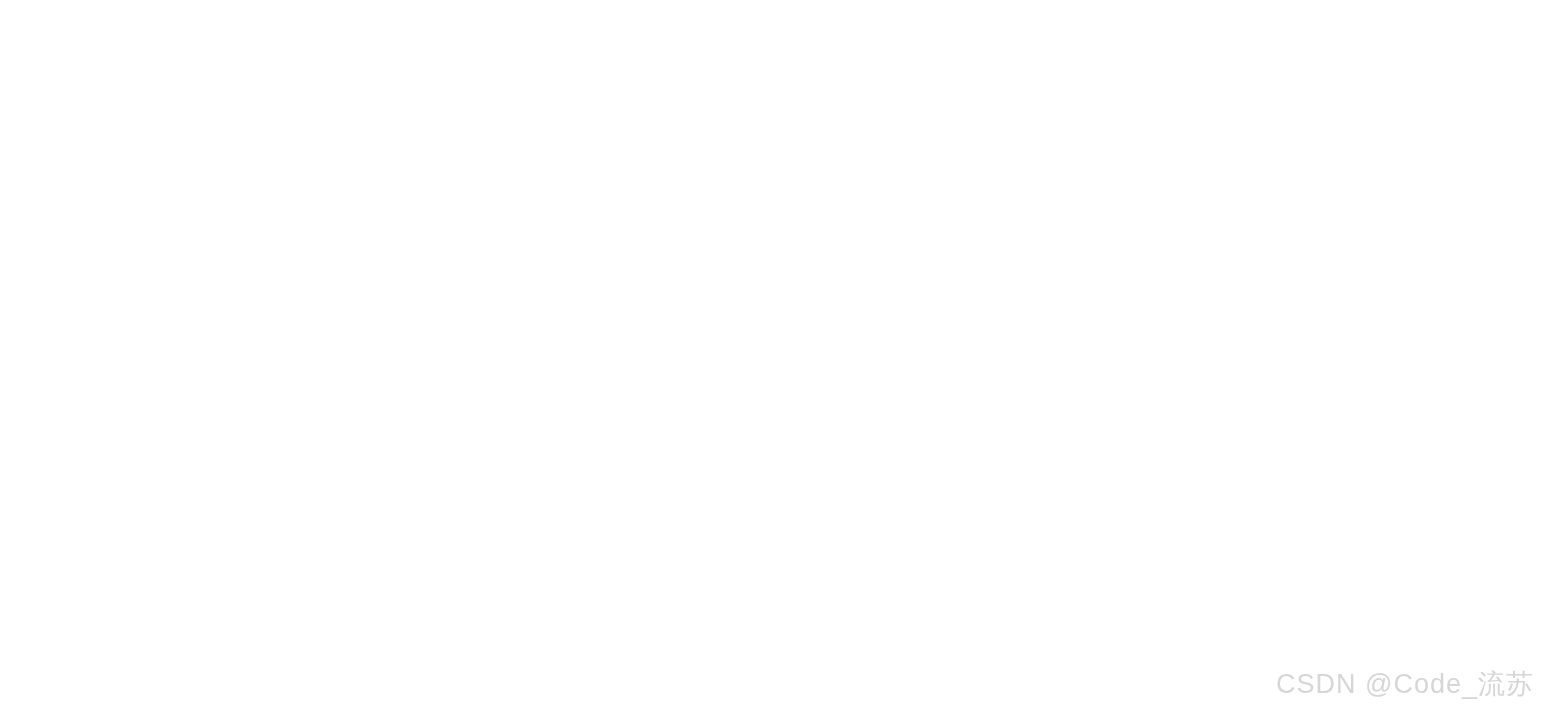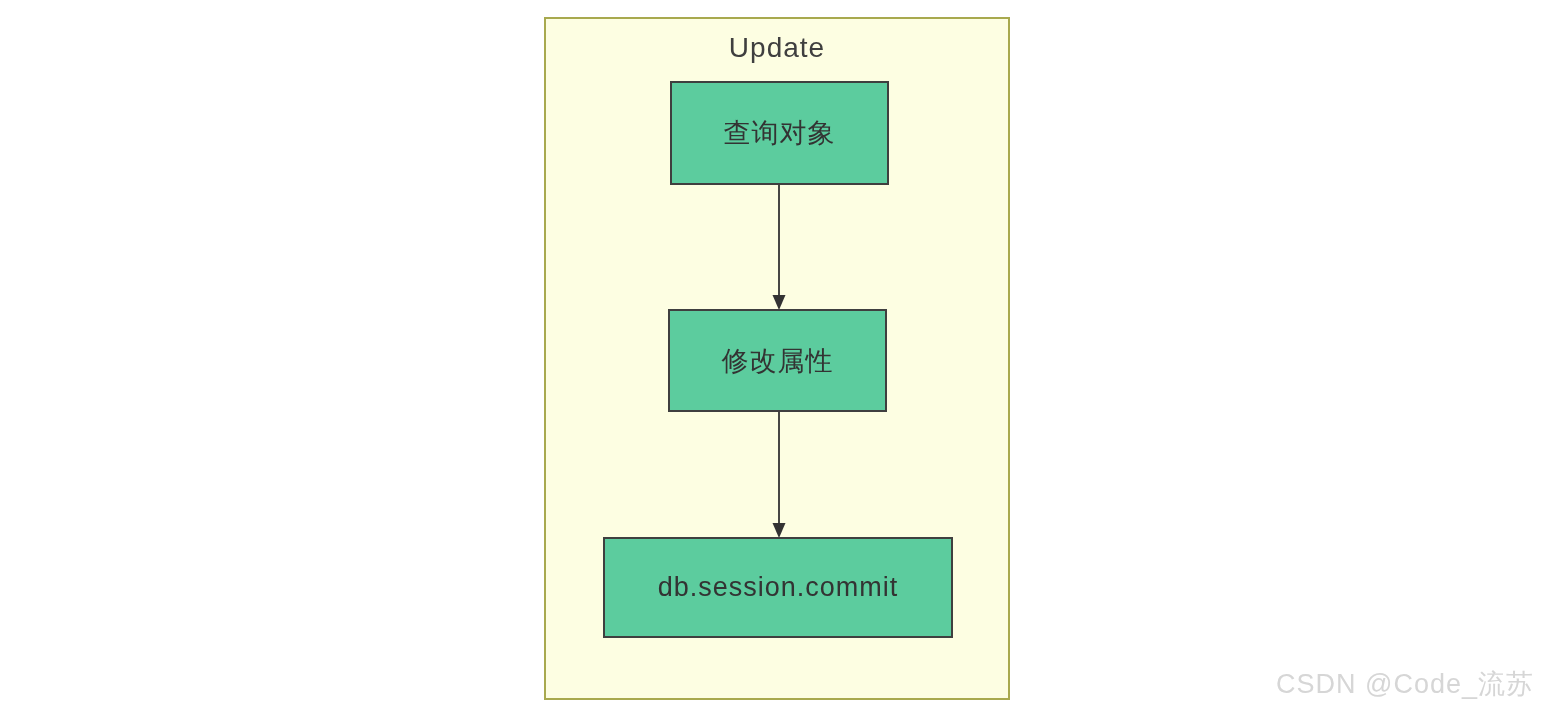--- a/index.html
+++ b/index.html
@@ -66,37 +66,16 @@
     letter-spacing: 1px;
     text-shadow: 1px 1px 0 #ffffff;
     margin-top: 28px;
   }
 </style>
 </head>
 <body>
 
 <div class="page">
 
-  <div class="frame">
-
-    <div class="frame-title">Update</div>
-
-    <div class="node node-query">查询对象</div>
-
-    <svg class="arrow arrow-1" width="20" height="125">
-      <line x1="10" y1="0" x2="10" y2="112" stroke="#333333" stroke-width="1.8"></line>
-      <polygon points="3.5,110 16.5,110 10,125" fill="#333333"></polygon>
-    </svg>
-
-    <div class="node node-modify">修改属性</div>
-
-    <svg class="arrow arrow-2" width="20" height="126">
-      <line x1="10" y1="0" x2="10" y2="113" stroke="#333333" stroke-width="1.8"></line>
-      <polygon points="3.5,111 16.5,111 10,126" fill="#333333"></polygon>
-    </svg>
-
-    <div class="node node-commit">db.session.commit</div>
-
-  </div>
 
   <div class="watermark">CSDN @Code_流苏</div>
 
 </div>
 
 </body></html>

